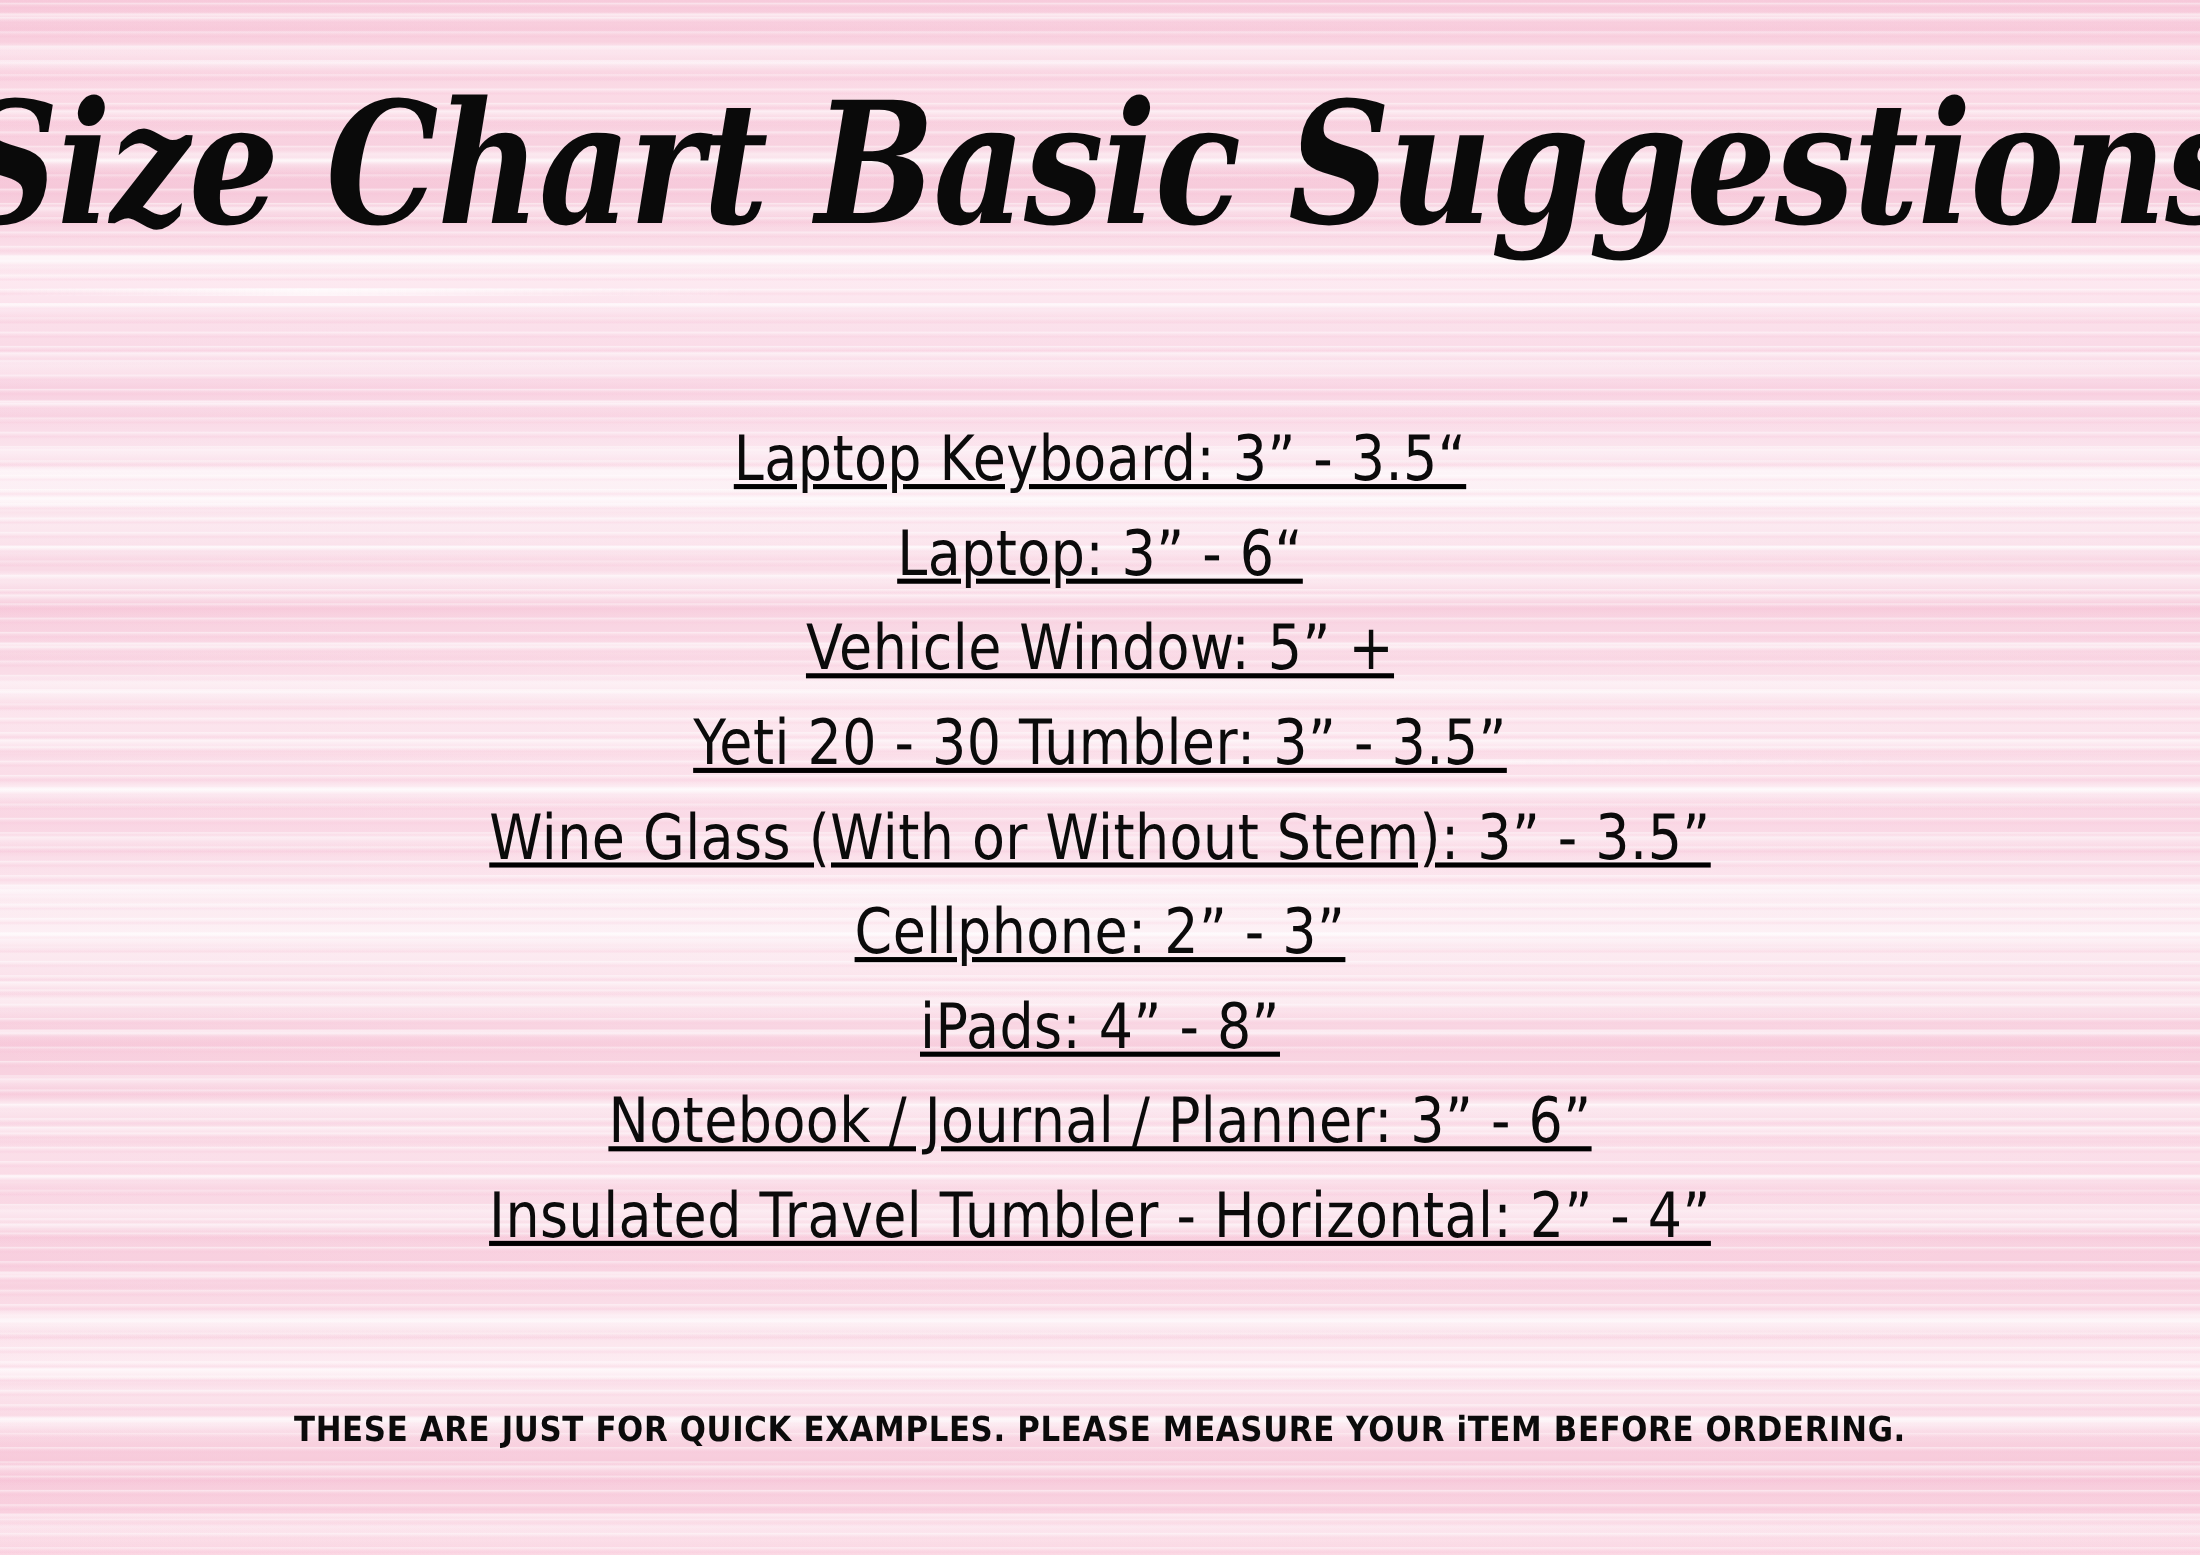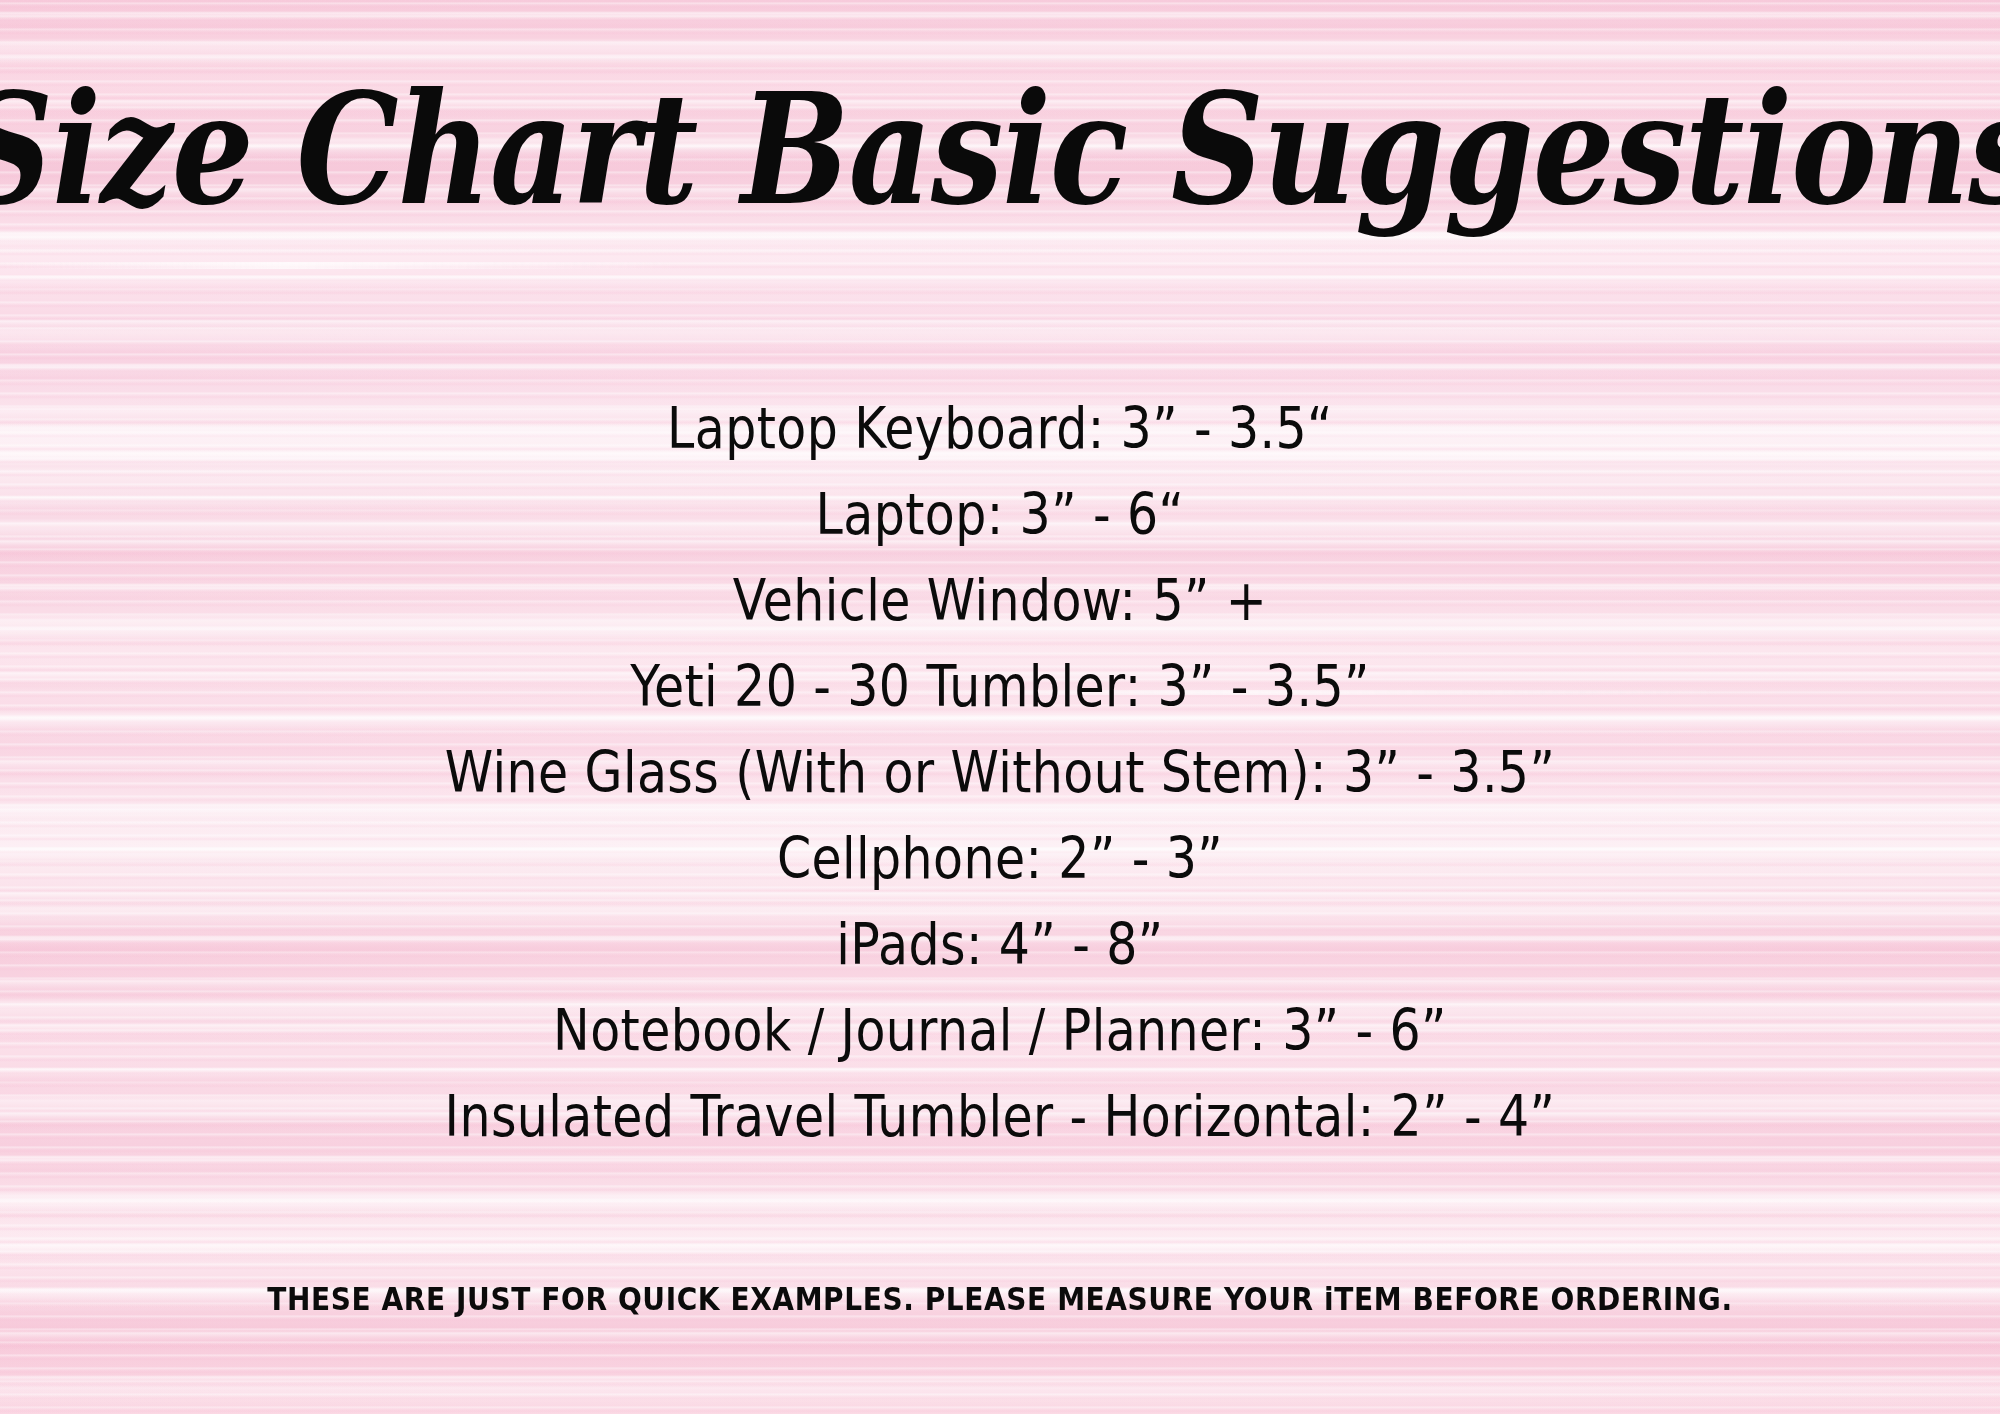--- a/index.html
+++ b/index.html
@@ -133,24 +133,25 @@
     left: 50%;
     transform: translateX(-50%) scaleY(1.22) scaleX(1.02);
     transform-origin: center top;
   }
 
   .size-list {
     position: absolute;
     top: 370px;
     left: 0;
     right: 0;
-    margin: 16px;
+    margin: 5px;
     padding: 0;
     list-style: none;
     text-align: center;
+    text-decoration: underline;
   }
 
   .size-list li {
     color: #0b0b0b;
     font-family: "DejaVu Sans", sans-serif;
     font-weight: 400;
     font-size: 49px;
     line-height: 86px;
     letter-spacing: 0.4px;
     white-space: nowrap;

